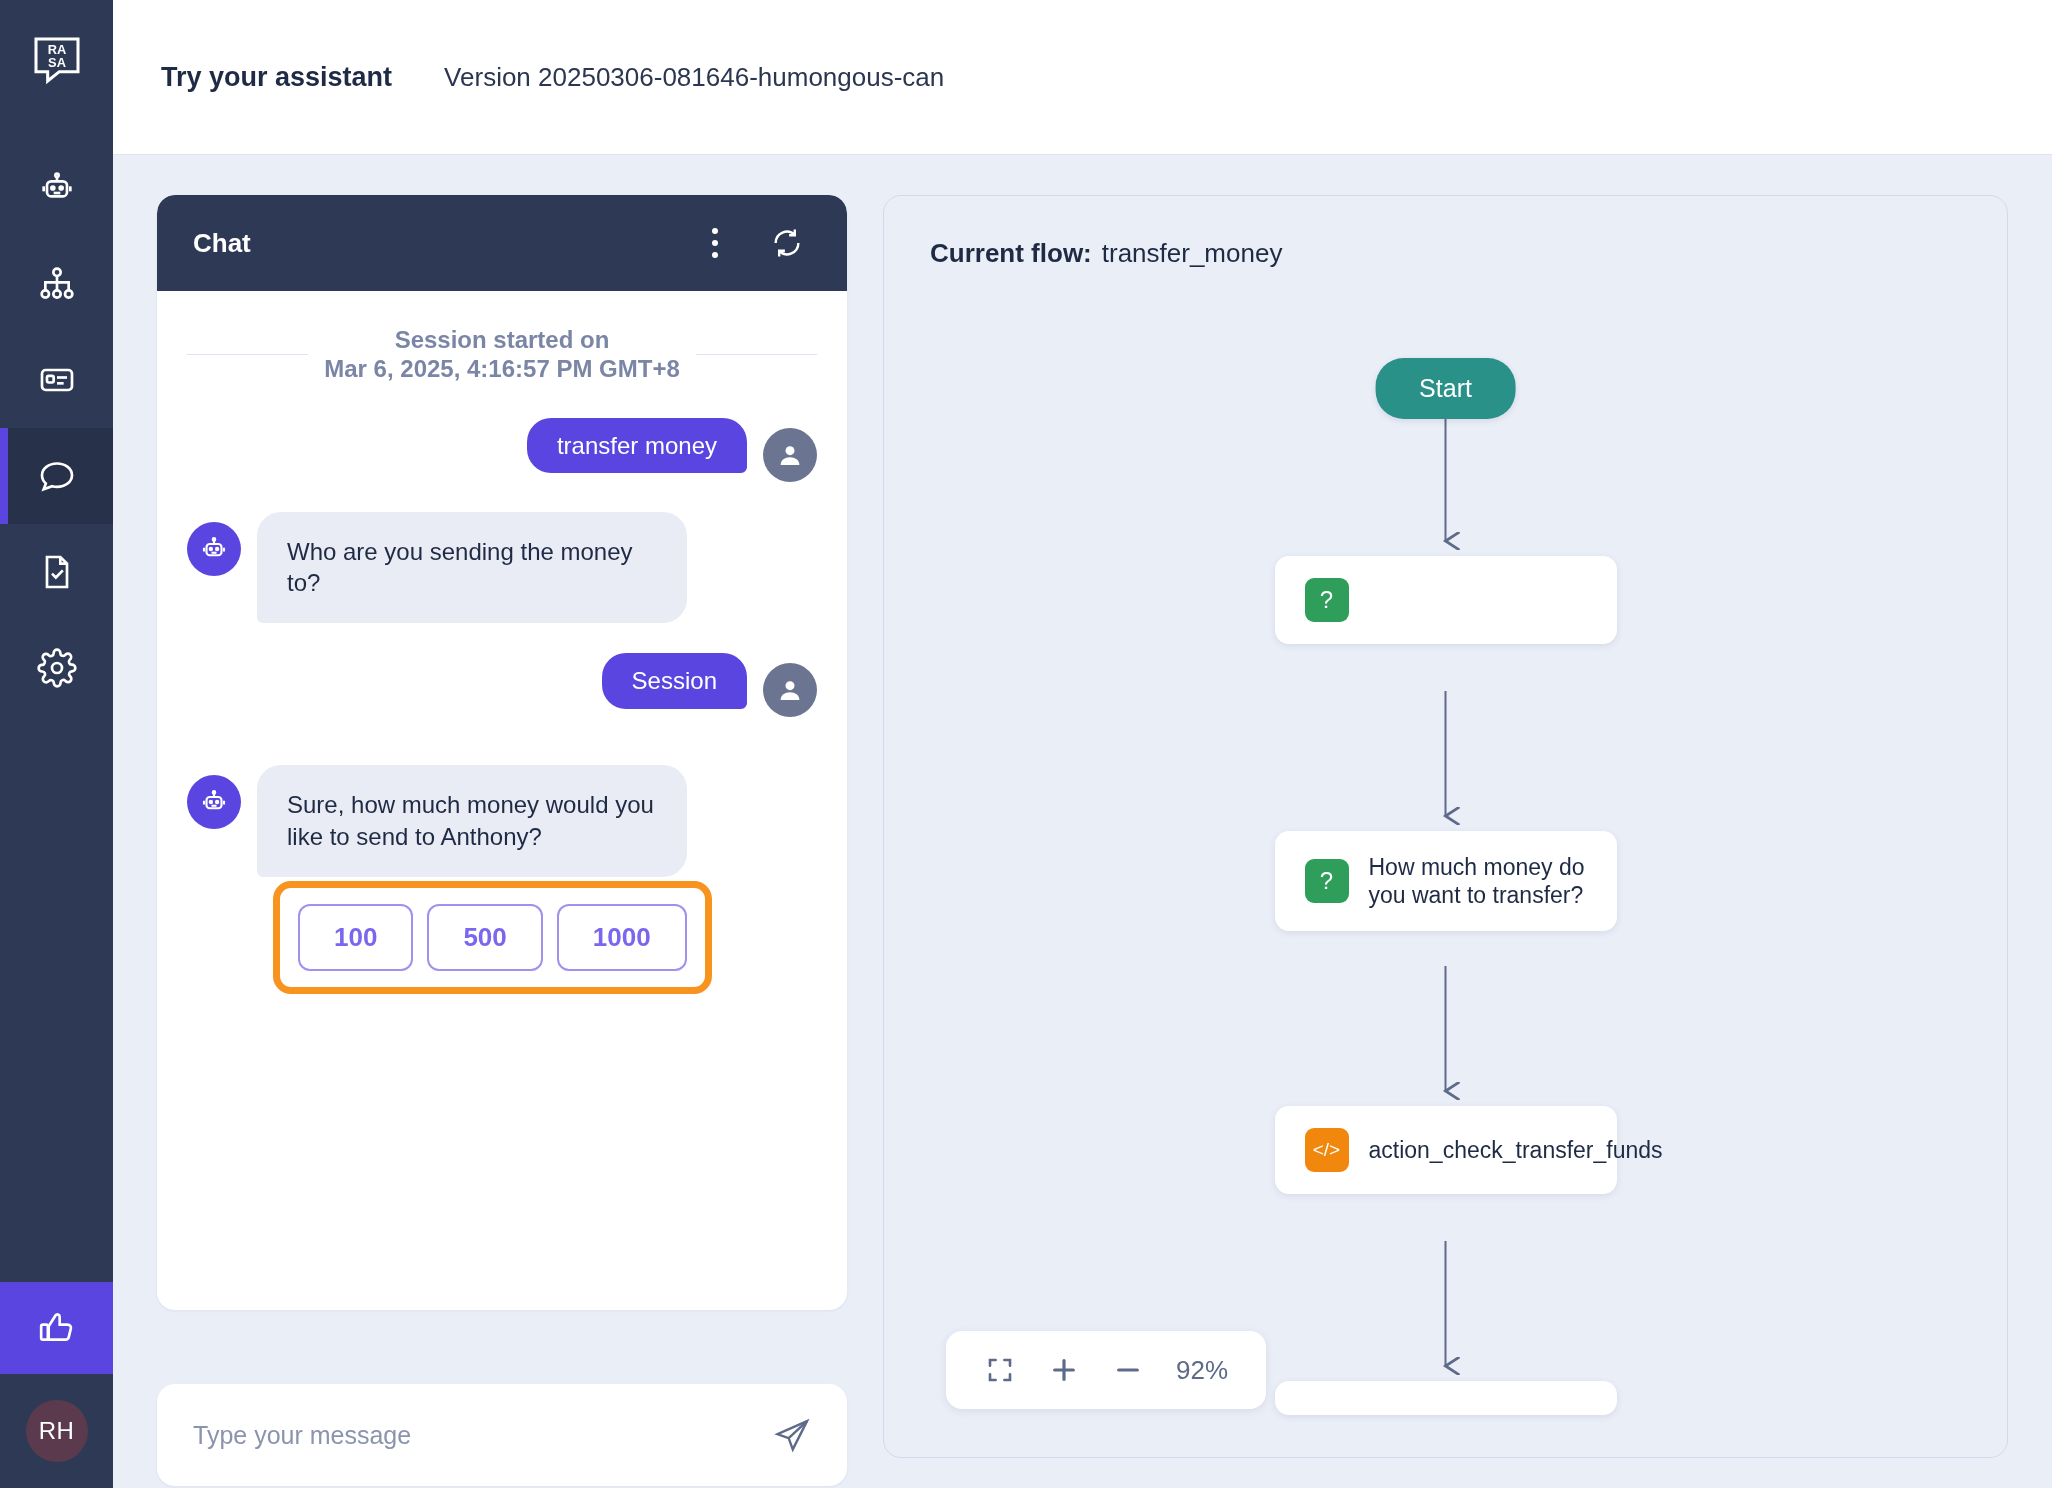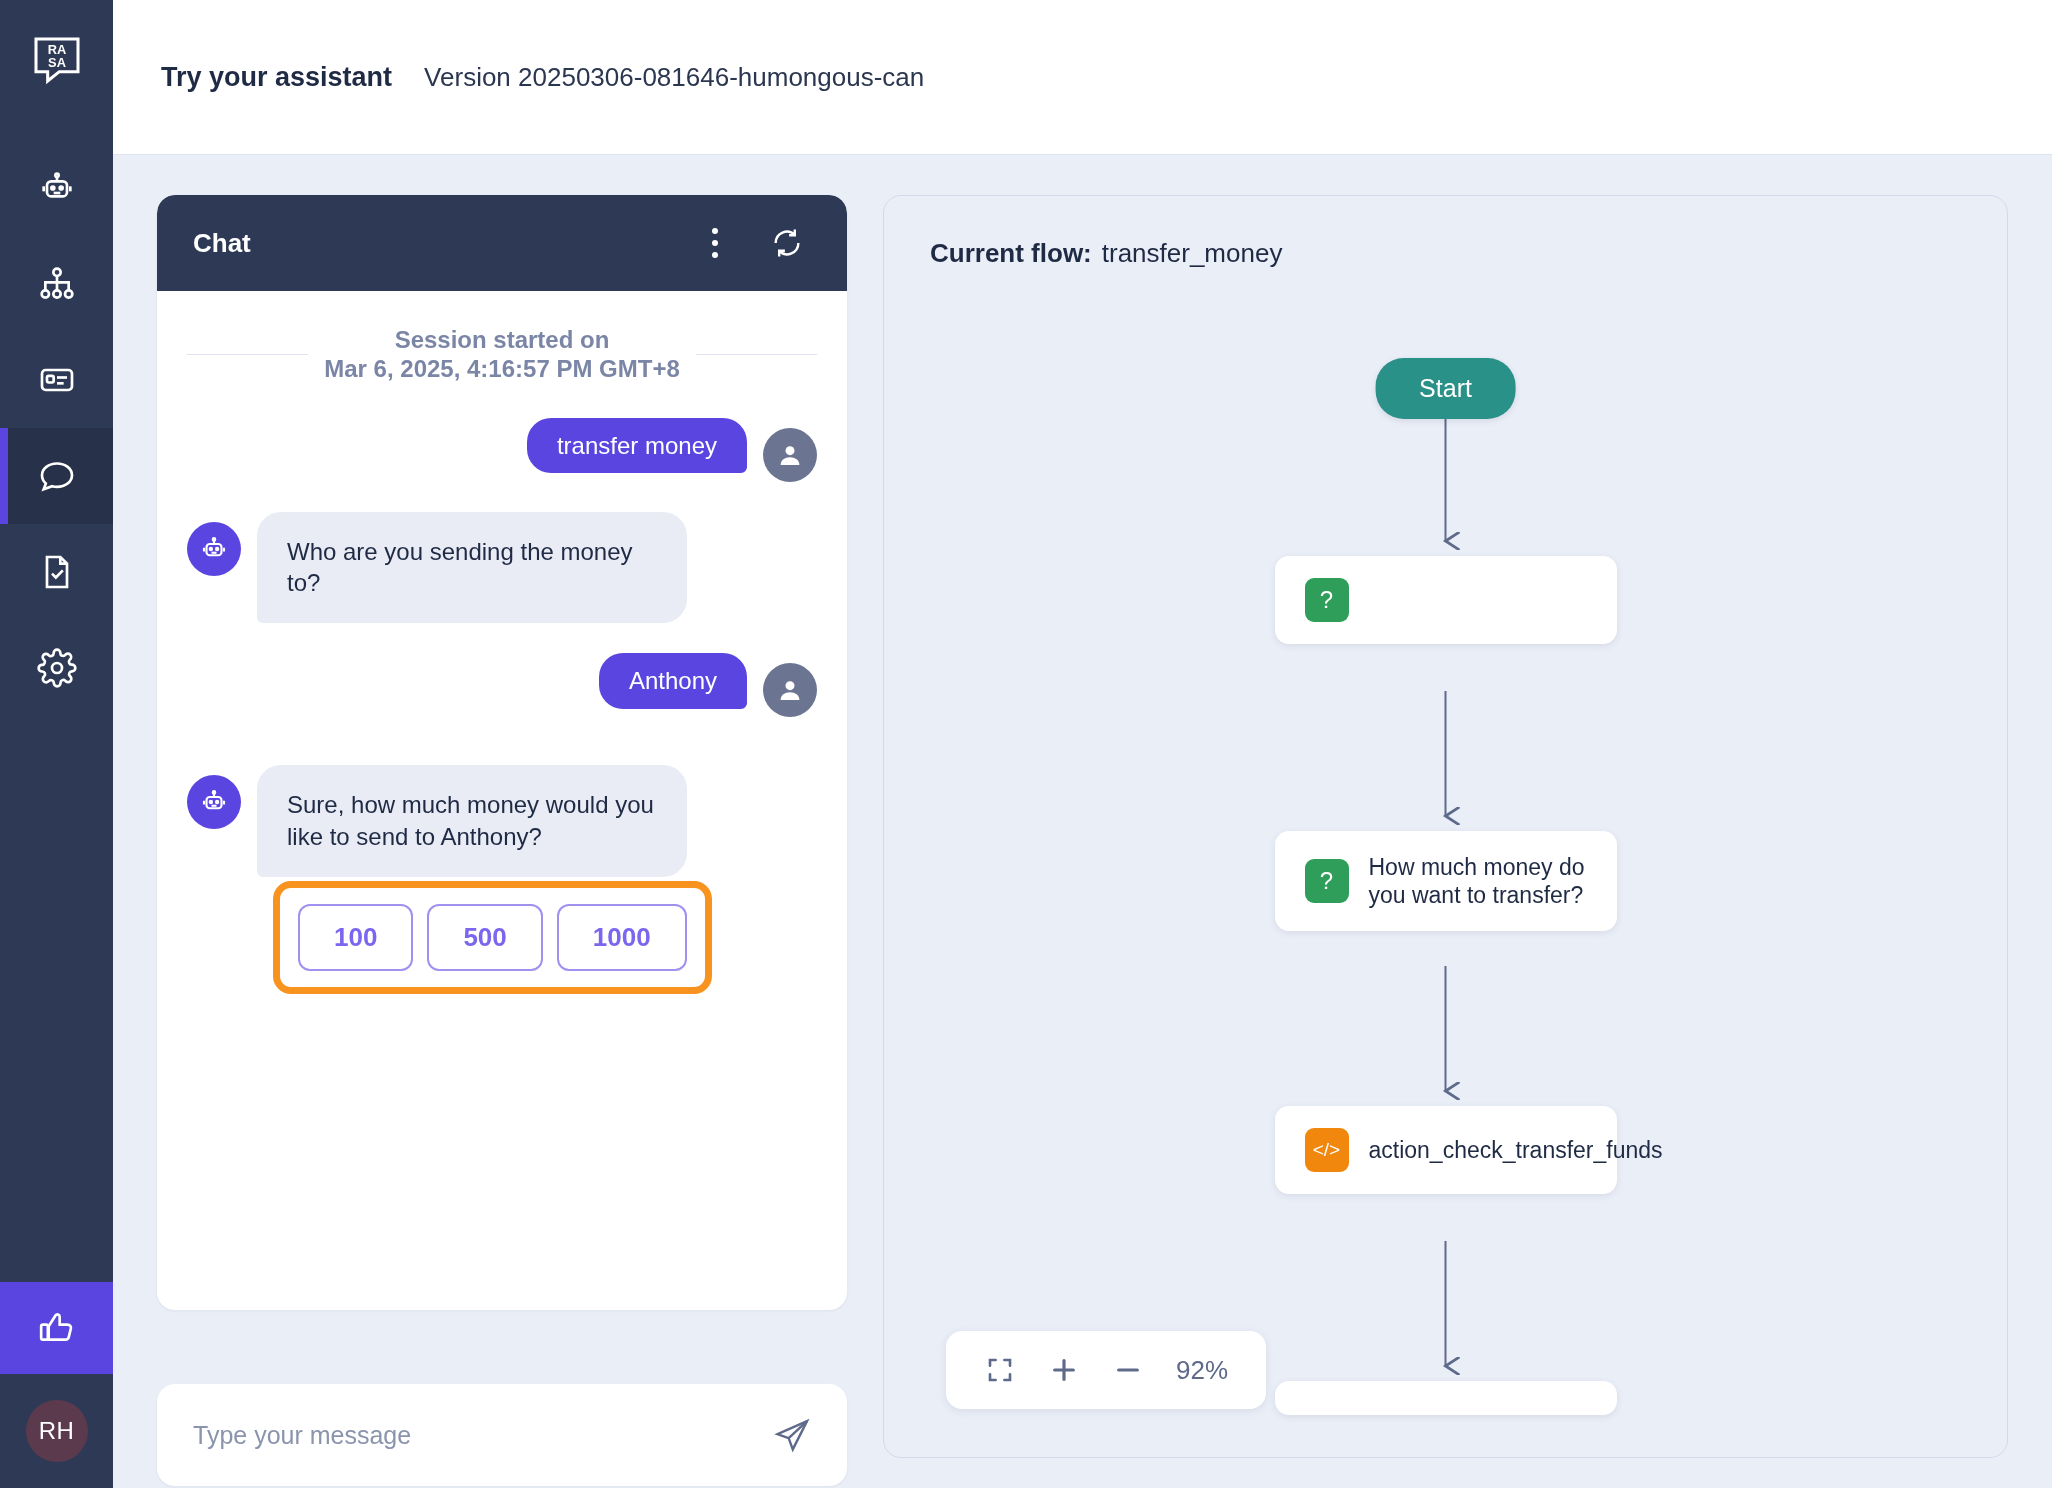--- a/index.html
+++ b/index.html
@@ -43,21 +43,21 @@
 
   
   .main { flex: 1; height: 1488px; display: flex; flex-direction: column; }
   .topbar {
     height: 155px; min-height: 155px;
     background: #ffffff;
     border-bottom: 1px solid #dfe3ef;
     display: flex; align-items: center; padding-left: 48px; gap: 32px;
   }
   .topbar-title { font-size: 27px; font-weight: bold; color: #1f2a44; }
-  .topbar-version { font-size: 26px; color: #2b3650; }
+  .topbar-version { font-size: 26px; color: #2b3650; margin-left: 20px; }
 
   .content {
     flex: 1; background: #eaeef7;
     display: flex; gap: 36px; padding: 40px 44px 0 44px;
     overflow: hidden;
   }
 
   
   .chat-col { width: 690px; min-width: 690px; display: flex; flex-direction: column; gap: 44px; }
   .chat-card {
@@ -319,21 +319,21 @@
                     <line x1="20" y1="11" x2="20" y2="14"></line>
                   <circle cx="9.5" cy="12" r=".9" fill="#fff"></circle>
                     <circle cx="14.5" cy="12" r=".9" fill="#fff"></circle>
                   <line x1="10" y1="15" x2="14" y2="15"></line>
                 </svg>
               </div>
               <div class="bubble bot">Who are you sending the money to?</div>
             </div>
 
             <div class="msg-row user">
-              <div class="bubble user">Anthony</div>
+              <div class="bubble user">Session</div>
               <div class="av-user">
                 <svg width="30" height="30" viewBox="0 0 24 24" fill="#fff">
                     <circle cx="12" cy="8.5" r="3.6"></circle>
                     <path d="M4.5 20c0-4 3.4-6.2 7.5-6.2s7.5 2.2 7.5 6.2z"></path>
                   </svg>
               </div>
             </div>
 
             <div class="msg-row bot" style="margin-bottom:8px;margin-top:48px;">
               <div class="av-bot">

